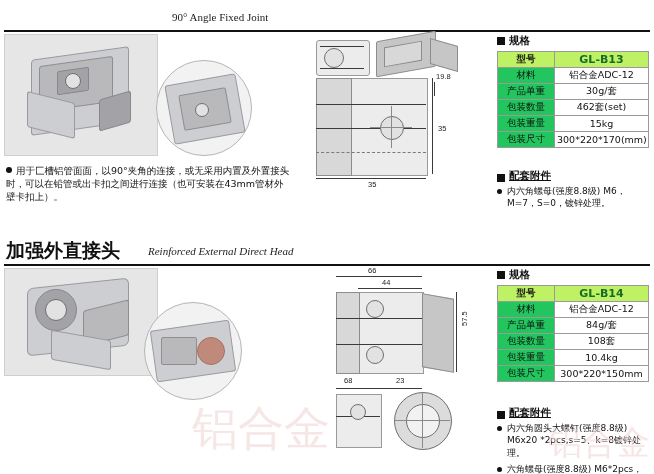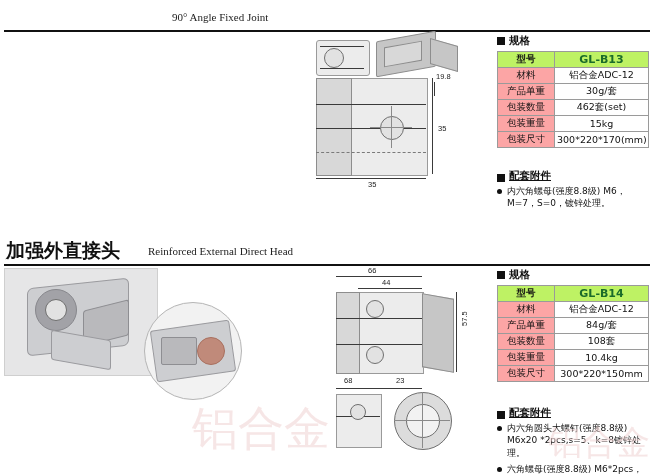--- a/index.html
+++ b/index.html
@@ -52,21 +52,21 @@
     display:inline-block;width:8px;height:8px;background:#111;margin-right:4px;
   }
   table.spec{
     border-collapse:collapse;width:152px;font-size:9.5px;
     table-layout:fixed;
   }
   table.spec td{
     border:1px solid #9a9a9a;height:15px;padding:0 2px;
     text-align:center;color:#111;
   }
-  table.spec td.k{width:52px;background:#fca5a5;}
+  table.spec td.k{width:52px;background:#22c55e;}
   table.spec tr.hl td{background:#bef264;font-weight:bold;}
   table.spec tr.hl td.v{color:#1a6b2a;font-weight:bold;font-size:11px;}
 
   .acc{position:absolute;left:497px;width:155px;font-size:9px;line-height:12.5px;color:#111;}
   .acc .acc-head{font-size:10.5px;font-weight:bold;display:flex;align-items:flex-end;margin-bottom:3px;text-decoration:underline;}
   .acc .acc-head .sq{display:inline-block;width:8px;height:8px;background:#111;margin-right:4px;}
   .acc li{list-style:none;position:relative;padding-left:10px;margin-bottom:4px;}
   .acc li:before{
     content:"";position:absolute;left:0;top:4px;width:5px;height:5px;
     border-radius:50%;background:#111;
@@ -103,20 +103,41 @@
 
 <div class="page">
 
   <div class="sec" style="top:4px;height:232px;">
 
     <div class="sec-head">
       <div class="title-en" style="left:172px;">90°  Angle Fixed Joint</div>
     </div>
     <div class="hrule" style="top:26px;"></div>
 
+    <div class="illus" style="left:4px;top:30px;width:300px;height:160px;">
+
+      <div class="photo" style="left:0;top:0;width:152px;height:120px;background:#e6e6e7;">
+        <div class="blob2" style="left:26px;top:18px;width:96px;height:74px;transform:skewY(-8deg);border-radius:4px;"></div>
+        <div class="blob" style="left:34px;top:26px;width:72px;height:44px;transform:skewY(-8deg);border-radius:3px;"></div>
+        <div class="blob3" style="left:52px;top:34px;width:30px;height:22px;transform:skewY(-8deg);border-radius:2px;"></div>
+        <div class="blob2" style="left:22px;top:62px;width:46px;height:34px;transform:skewY(14deg);border-radius:3px;"></div>
+        <div class="blob3" style="left:94px;top:60px;width:30px;height:30px;transform:skewY(-16deg);border-radius:3px;"></div>
+        <div class="circ" style="left:60px;top:38px;width:14px;height:14px;"></div>
+      </div>
+
+      <div class="hl-circle" style="left:152px;top:26px;width:94px;height:94px;">
+        <div class="blob2" style="left:12px;top:18px;width:70px;height:58px;border-radius:3px;transform:rotate(-10deg);"></div>
+        <div class="blob" style="left:24px;top:30px;width:46px;height:34px;border-radius:2px;transform:rotate(-10deg);"></div>
+        <div class="circ" style="left:38px;top:42px;width:12px;height:12px;"></div>
+      </div>
+
+      <div class="note" style="left:2px;top:130px;width:286px;">
+        <span class="bullet"></span><span>用于匚槽铝管面面，以90°夹角的连接，或无采用内置及外置接头时，可以在铅管或出卡扣之间进行连接（也可安装在43mm管材外壁卡扣上）。</span>
+      </div>
+    </div>
 
     <div class="draw" style="left:310px;top:28px;width:180px;height:165px;">
 
       <div class="lgray" style="left:6px;top:8px;width:52px;height:34px;border-radius:3px;"></div>
       <div class="ln" style="left:10px;top:14px;width:44px;height:1px;"></div>
       <div class="ln" style="left:10px;top:36px;width:44px;height:1px;"></div>
       <div class="circ" style="left:14px;top:16px;width:18px;height:18px;"></div>
 
       <div class="grayd" style="left:66px;top:4px;width:58px;height:34px;transform:skewY(-10deg);border-radius:2px;"></div>
       <div class="gray" style="left:74px;top:12px;width:36px;height:18px;transform:skewY(-10deg);"></div>
@@ -183,21 +204,21 @@
       <ul>
         <li>内六角螺母(强度8.8级) M6，M=7，S=0，镀锌处理。</li>
       </ul>
     </div>
   </div>
 
   <div class="sec" style="top:238px;height:236px;">
 
     <div class="sec-head">
       <div class="title-cn">加强外直接头</div>
-      <div class="title-en" style="left:148px;">Reinforced External Direct Head</div>
+      <div class="title-en" style="left:148px;font-style:italic;">Reinforced External Direct Head</div>
     </div>
     <div class="hrule" style="top:26px;"></div>
 
     <div class="illus" style="left:4px;top:30px;width:300px;height:178px;">
       <div class="photo" style="left:0;top:0;width:152px;height:106px;background:#e6e6e7;">
         <div class="blob2" style="left:22px;top:14px;width:100px;height:66px;border-radius:6px;transform:skewY(-6deg);"></div>
         <div class="blob3" style="left:30px;top:20px;width:40px;height:40px;border-radius:50%;"></div>
         <div class="blob" style="left:78px;top:36px;width:44px;height:34px;border-radius:3px;transform:skewY(-14deg);"></div>
         <div class="circ" style="left:40px;top:30px;width:20px;height:20px;"></div>
         <div class="blob2" style="left:46px;top:66px;width:58px;height:28px;border-radius:3px;transform:skewY(10deg);"></div>

